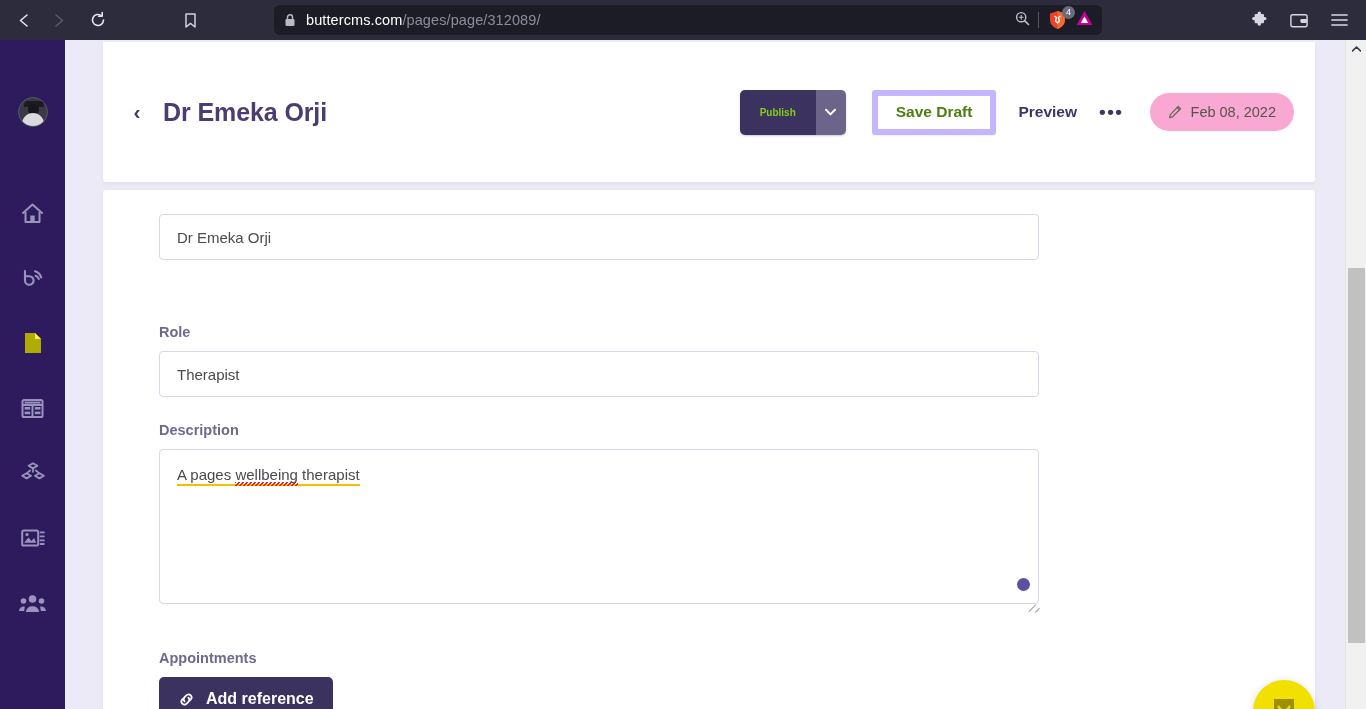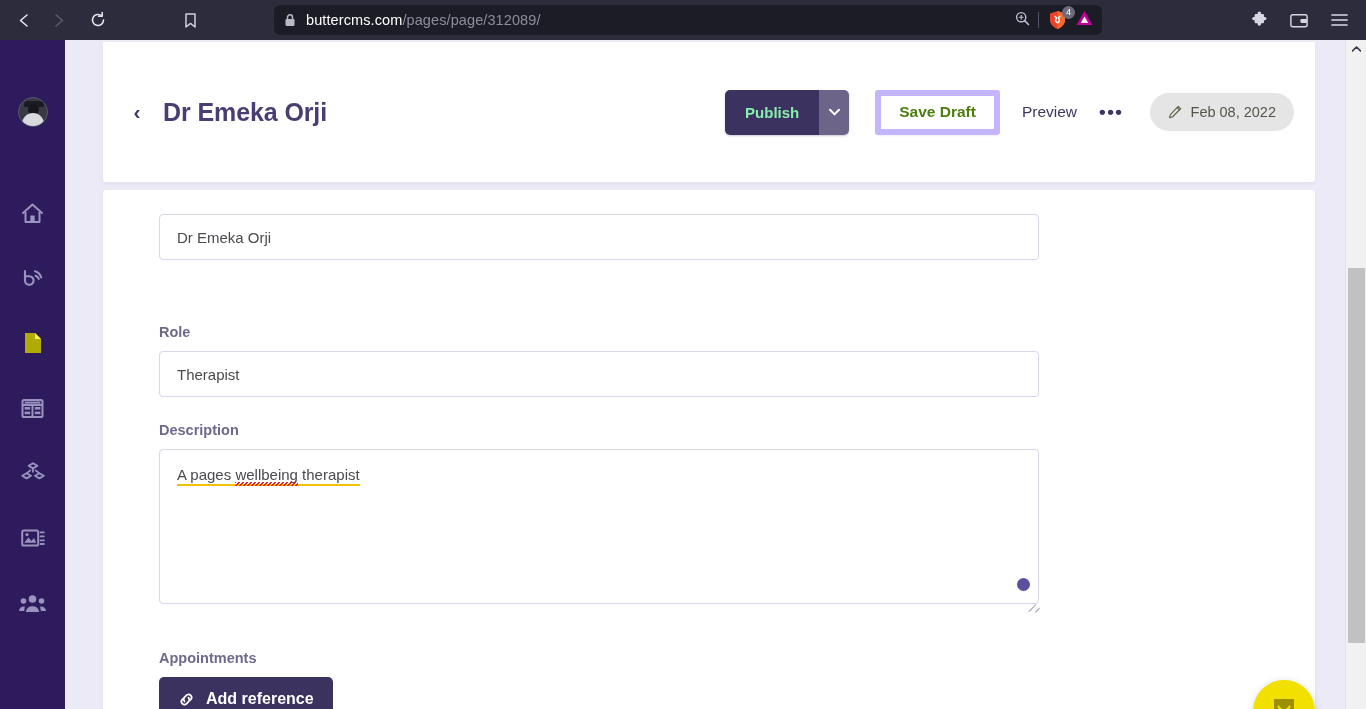--- a/index.html
+++ b/index.html
@@ -125,22 +125,22 @@
     margin-left: auto; margin-right: 21px;
     display: flex; align-items: center;
   }
   .publish-group {
     display: flex; align-items: stretch;
     border-radius: 5px; overflow: hidden;
     height: 45px;
     box-shadow: 0 1px 2px rgba(50,40,90,.25);
   }
   .btn-publish {
-    background: #3c3260; color: #86efac;
-    font-size: 15px; font-weight: 700;
+    background: #3c3260; color: #84cc16;
+    font-size: 10px; font-weight: 700;
     padding: 0 20px;
     display: flex; align-items: center;
     border: none; cursor: pointer;
     font-family: "Liberation Sans", sans-serif;
     text-align: right;
   }
   .btn-publish-caret {
     background: #6c6489; color: #fff;
     width: 30px; display: flex; align-items: center; justify-content: center;
     border: none; cursor: pointer;
@@ -149,32 +149,32 @@
     background: #fff; color: #4d7c0f;
     font-size: 15.5px; font-weight: 700;
     height: 45px; padding: 0 18px;
     margin-left: 26px;
     border: 6px solid #c4b5fd; border-radius: 3px;
     display: flex; align-items: center; cursor: pointer;
     font-family: "Liberation Sans", sans-serif;
     box-shadow: 0 1px 2px rgba(60,50,110,.07);
   }
   .btn-preview {
-    color: #3f3565; font-size: 15.5px; font-weight: 400;
+    color: #3f3565; font-size: 15.5px; font-weight: 700;
     margin-left: 22px; cursor: pointer;
   }
   .btn-more {
     margin-left: 22px; color: #3f3565;
     font-size: 19px; letter-spacing: 1.5px;
     cursor: pointer; line-height: 14px;
     font-weight: 700;
   }
   .date-pill {
     margin-left: 26px;
-    background: #e5e5e5;
+    background: #f9a8d4;
     border-radius: 19px;
     height: 38px; padding: 0 18px;
     display: flex; align-items: center; gap: 9px;
     color: #55554a; font-size: 14.5px;
     cursor: pointer;
     text-align: center;
   }
   .date-pill svg { display:block; }
 
   .content-card {

